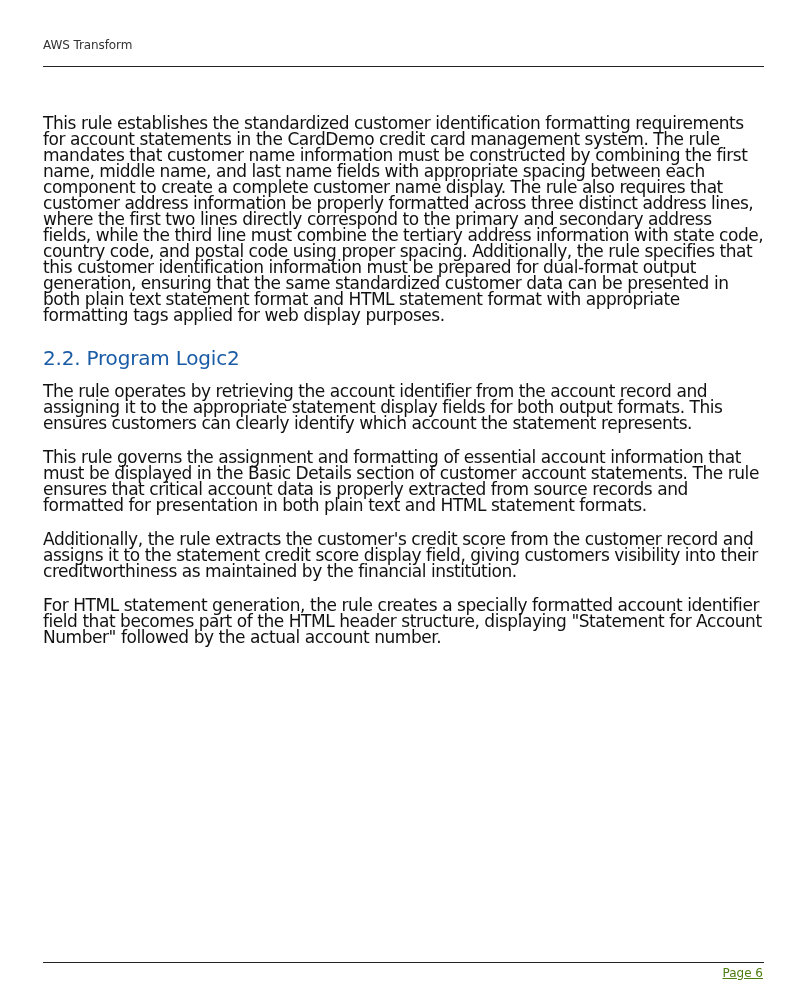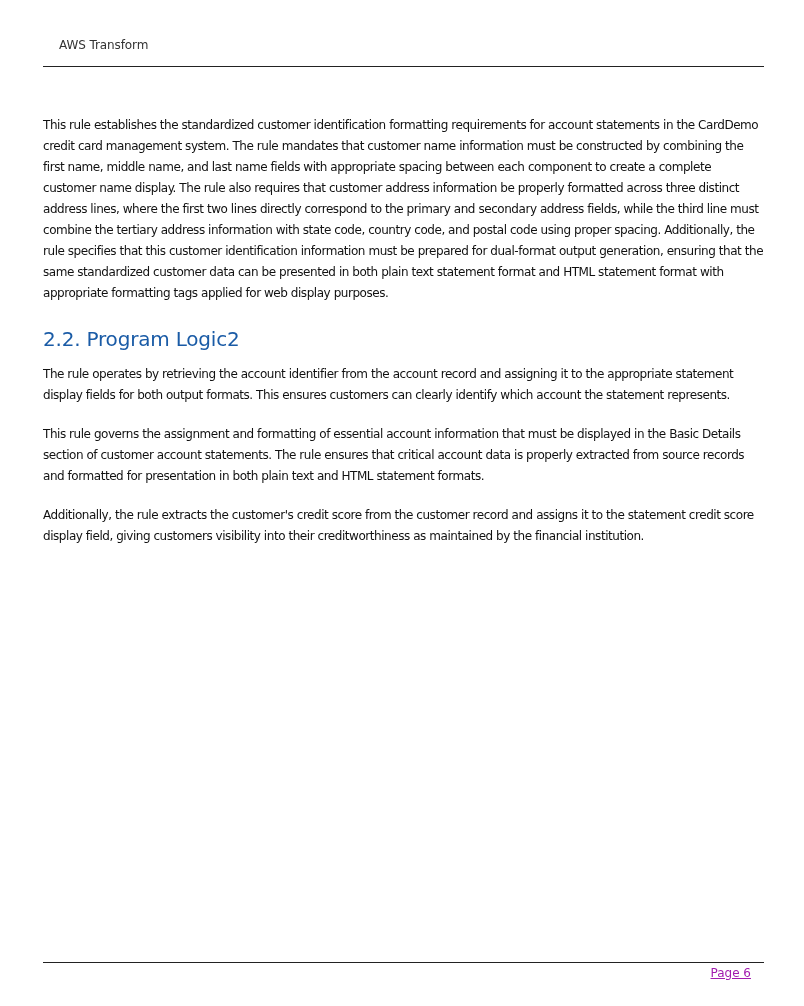--- a/index.html
+++ b/index.html
@@ -1,44 +1,45 @@
 <!DOCTYPE html>
 <html><head>
   <meta charset="utf-8">
   <style>
     html, body { margin: 0; padding: 0; background: #ffffff; }
     body { width: 804px; height: 1006px; position: relative; overflow: hidden; font-family: "DejaVu Sans", sans-serif; color: #111; }
-    .page-header { position: absolute; left: 43px; top: 38px; font-size: 12px; color: #333; letter-spacing: -0.1px; margin-left: 16px; }
+    .page-header { position: absolute; left: 43px; top: 38px; font-size: 12px; color: #333; letter-spacing: -0.1px; }
     .header-rule { position: absolute; left: 43px; right: 40px; top: 66px; border-top: 1.5px solid #222; }
     .content { position: absolute; left: 43px; right: 40px; top: 104px; }
     h1 { margin: 0; font-weight: normal; font-size: 26px; color: #111; letter-spacing: -0.3px; line-height: 42px; }
     h2 { margin: 0; font-weight: normal; font-size: 20px; color: #1a5ba6; letter-spacing: -0.2px; line-height: 30px; }
     .h2-first { margin-top: 16px; }
     .h2-next { margin-top: 20px; }
-    .para { margin: 0; font-size: 12px; line-height: 21px; color: #111; letter-spacing: -0.45px; }
+    .para { margin: 0; font-size: 17px; line-height: 16px; color: #111; letter-spacing: -0.45px; }
     .sec1 .para { margin-top: 11px; }
     .sec2 .para { margin-top: 10px; }
     .sec2 .para + .para { margin-top: 18px; }
     .footer-rule { position: absolute; left: 43px; right: 40px; top: 962px; border-top: 1.5px solid #222; }
-    .page-number { position: absolute; right: 53px; top: 966px; font-size: 12px; color: #a21caf; text-decoration: underline; }
+    .page-number { position: absolute; right: 41px; top: 966px; font-size: 12px; color: #4d7c0f; text-decoration: underline; }
   </style>
 </head>
 <body>
 
 <div class="page-header">AWS Transform</div>
 <div class="header-rule"></div>
 
 <div class="content">
 
   <div class="sec1">
     <p class="para">This rule establishes the standardized customer identification formatting requirements for account statements in the CardDemo credit card management system. The rule mandates that customer name information must be constructed by combining the first name, middle name, and last name fields with appropriate spacing between each component to create a complete customer name display. The rule also requires that customer address information be properly formatted across three distinct address lines, where the first two lines directly correspond to the primary and secondary address fields, while the third line must combine the tertiary address information with state code, country code, and postal code using proper spacing. Additionally, the rule specifies that this customer identification information must be prepared for dual-format output generation, ensuring that the same standardized customer data can be presented in both plain text statement format and HTML statement format with appropriate formatting tags applied for web display purposes.</p>
   </div>
 
   <div class="sec2">
     <h2 class="h2-next">2.2. Program Logic2</h2>
     <p class="para">The rule operates by retrieving the account identifier from the account record and assigning it to the appropriate statement display fields for both output formats. This ensures customers can clearly identify which account the statement represents.</p>
     <p class="para">This rule governs the assignment and formatting of essential account information that must be displayed in the Basic Details section of customer account statements. The rule ensures that critical account data is properly extracted from source records and formatted for presentation in both plain text and HTML statement formats.</p>
     <p class="para">Additionally, the rule extracts the customer's credit score from the customer record and assigns it to the statement credit score display field, giving customers visibility into their creditworthiness as maintained by the financial institution.</p>
+    <p class="para">For HTML statement generation, the rule creates a specially formatted account identifier field that becomes part of the HTML header structure, displaying "Statement for Account Number" followed by the actual account number.</p>
   </div>
 </div>
 
 <div class="footer-rule"></div>
 <div class="page-number">Page 6</div>
 
 </body></html>

